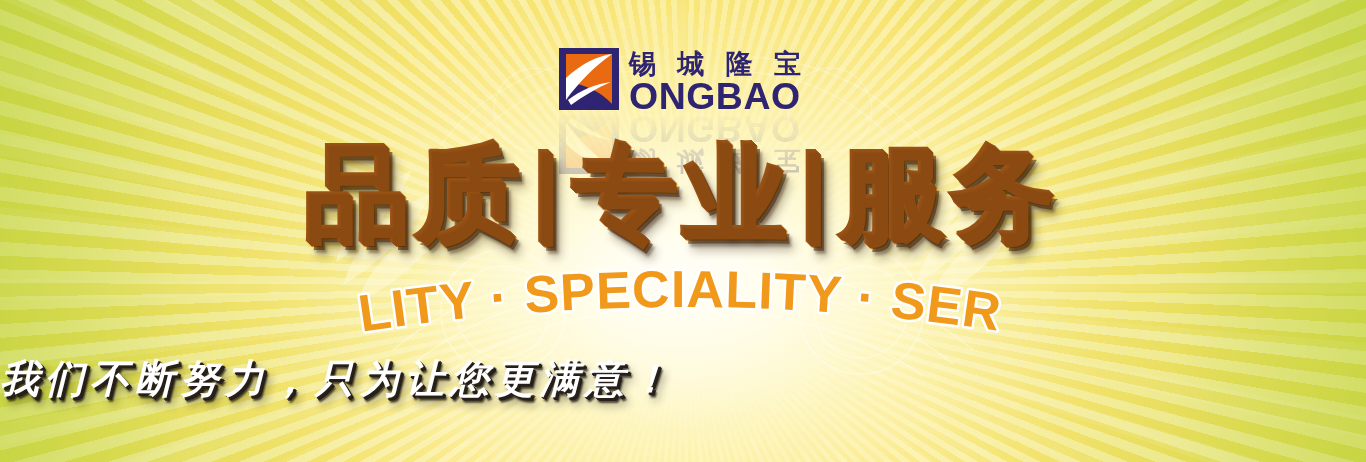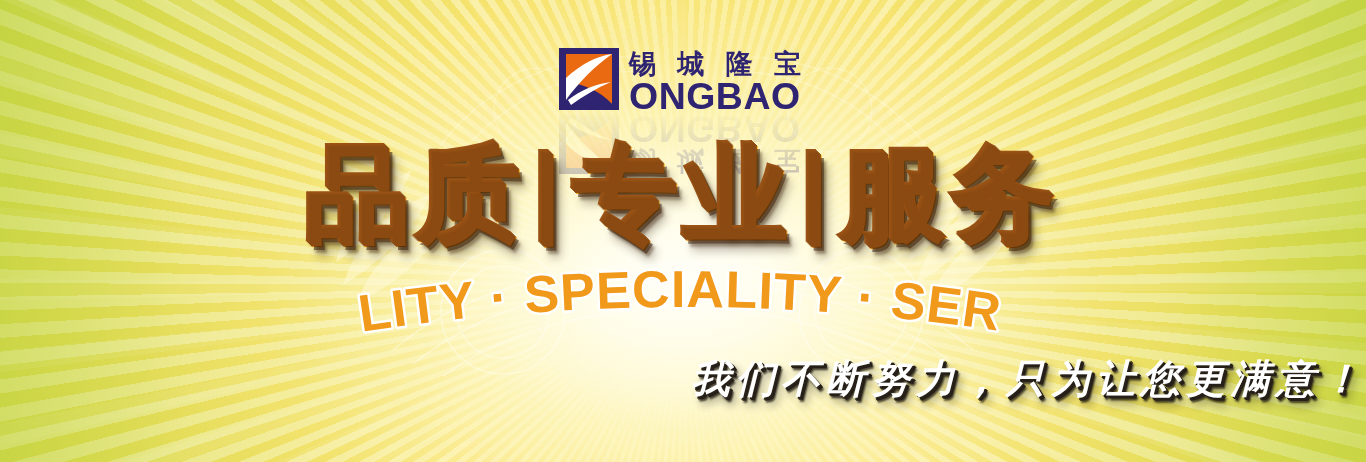--- a/index.html
+++ b/index.html
@@ -201,21 +201,21 @@
     stroke-width: 5px;
     paint-order: stroke fill;
     stroke-linejoin: round;
   }
 
   
   .slogan {
     position: absolute;
     left: 0; right: 0;
     top: 354px;
-    text-align: right;
+    text-align: left;
     font-family: "DejaVu Sans", "Liberation Sans", sans-serif;
     font-weight: 700;
     font-size: 39px;
     line-height: 50px;
     letter-spacing: 6px;
     color: #ffffff;
     font-style: italic;
     text-shadow:
        2px 2px 0 #262019,
        3px 3px 0 #262019,

